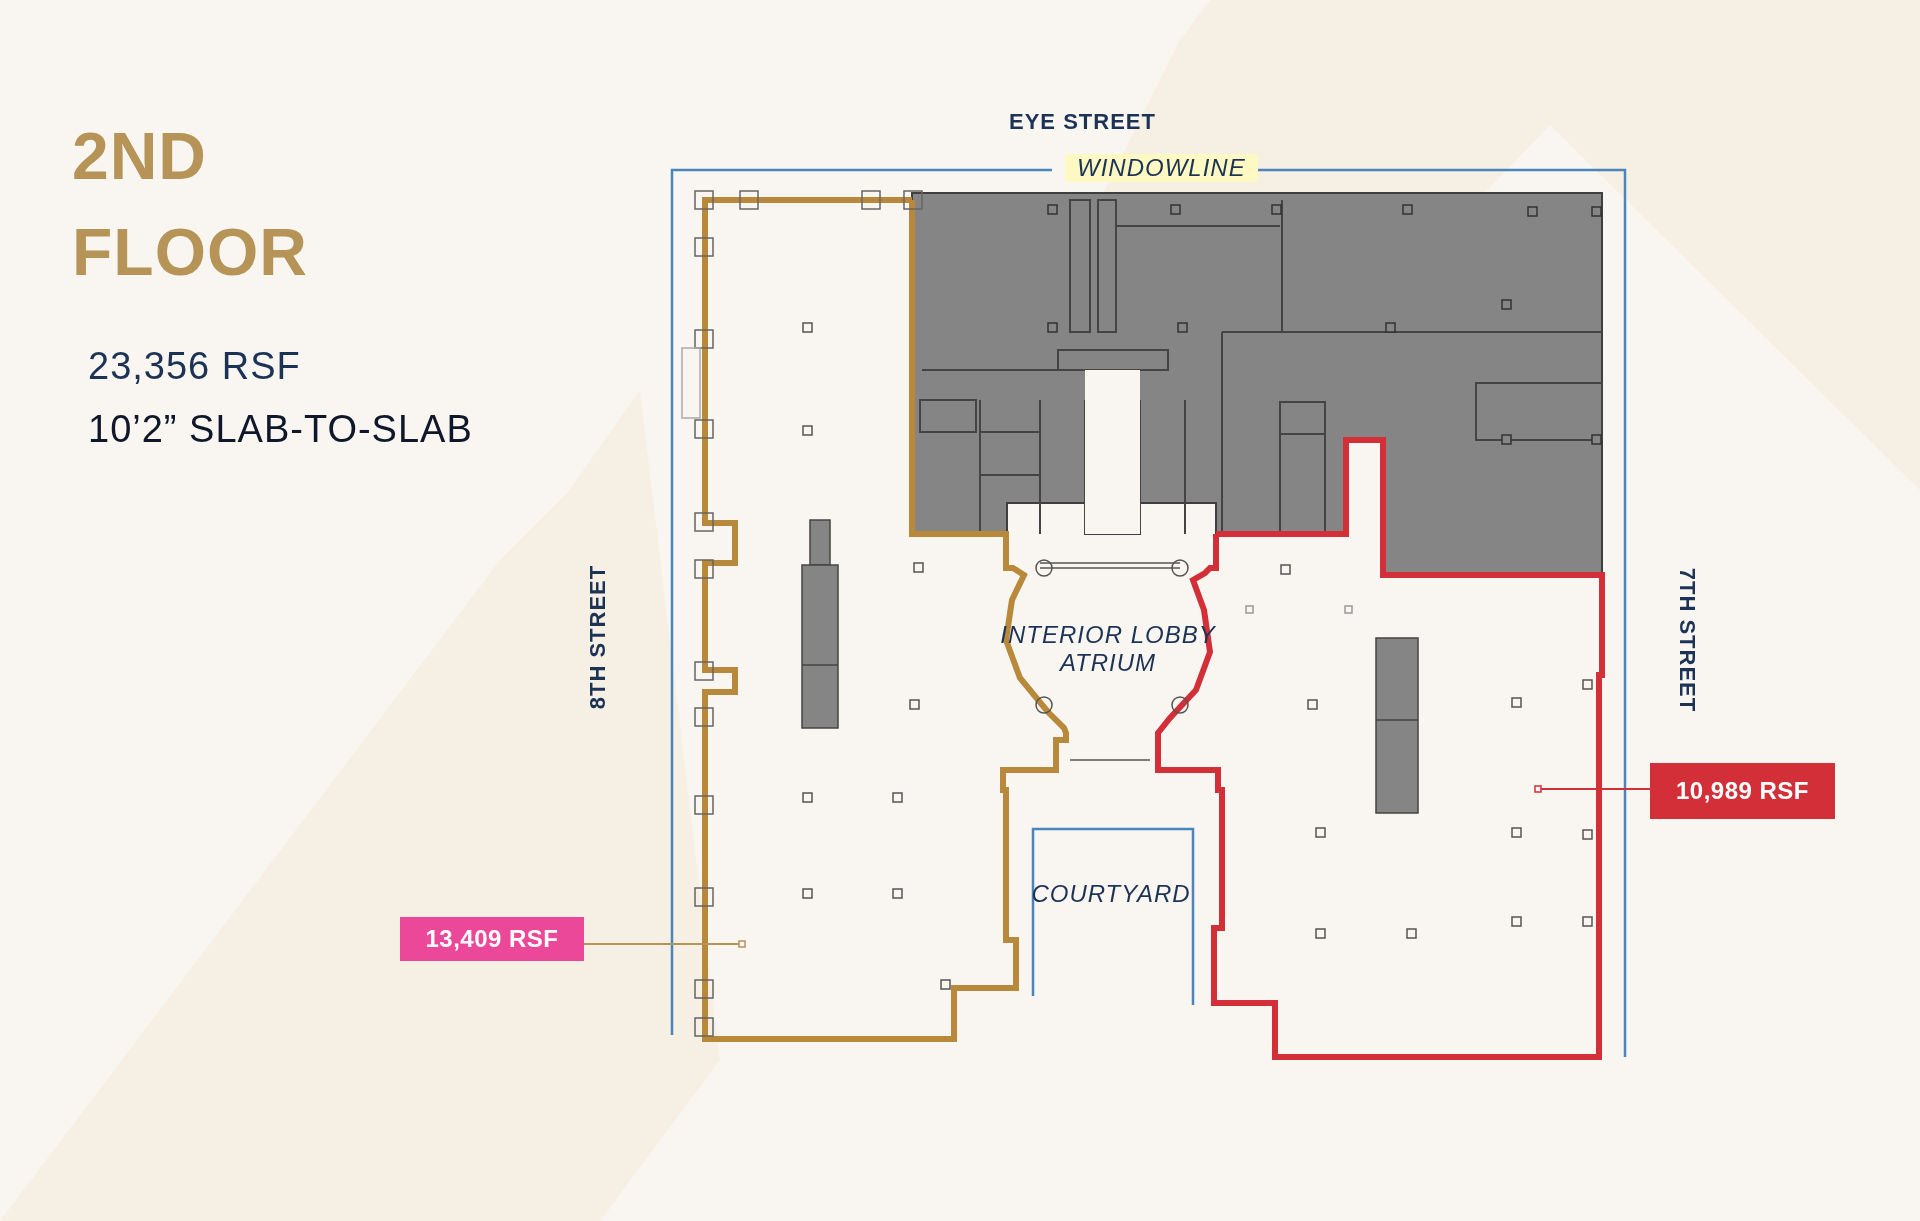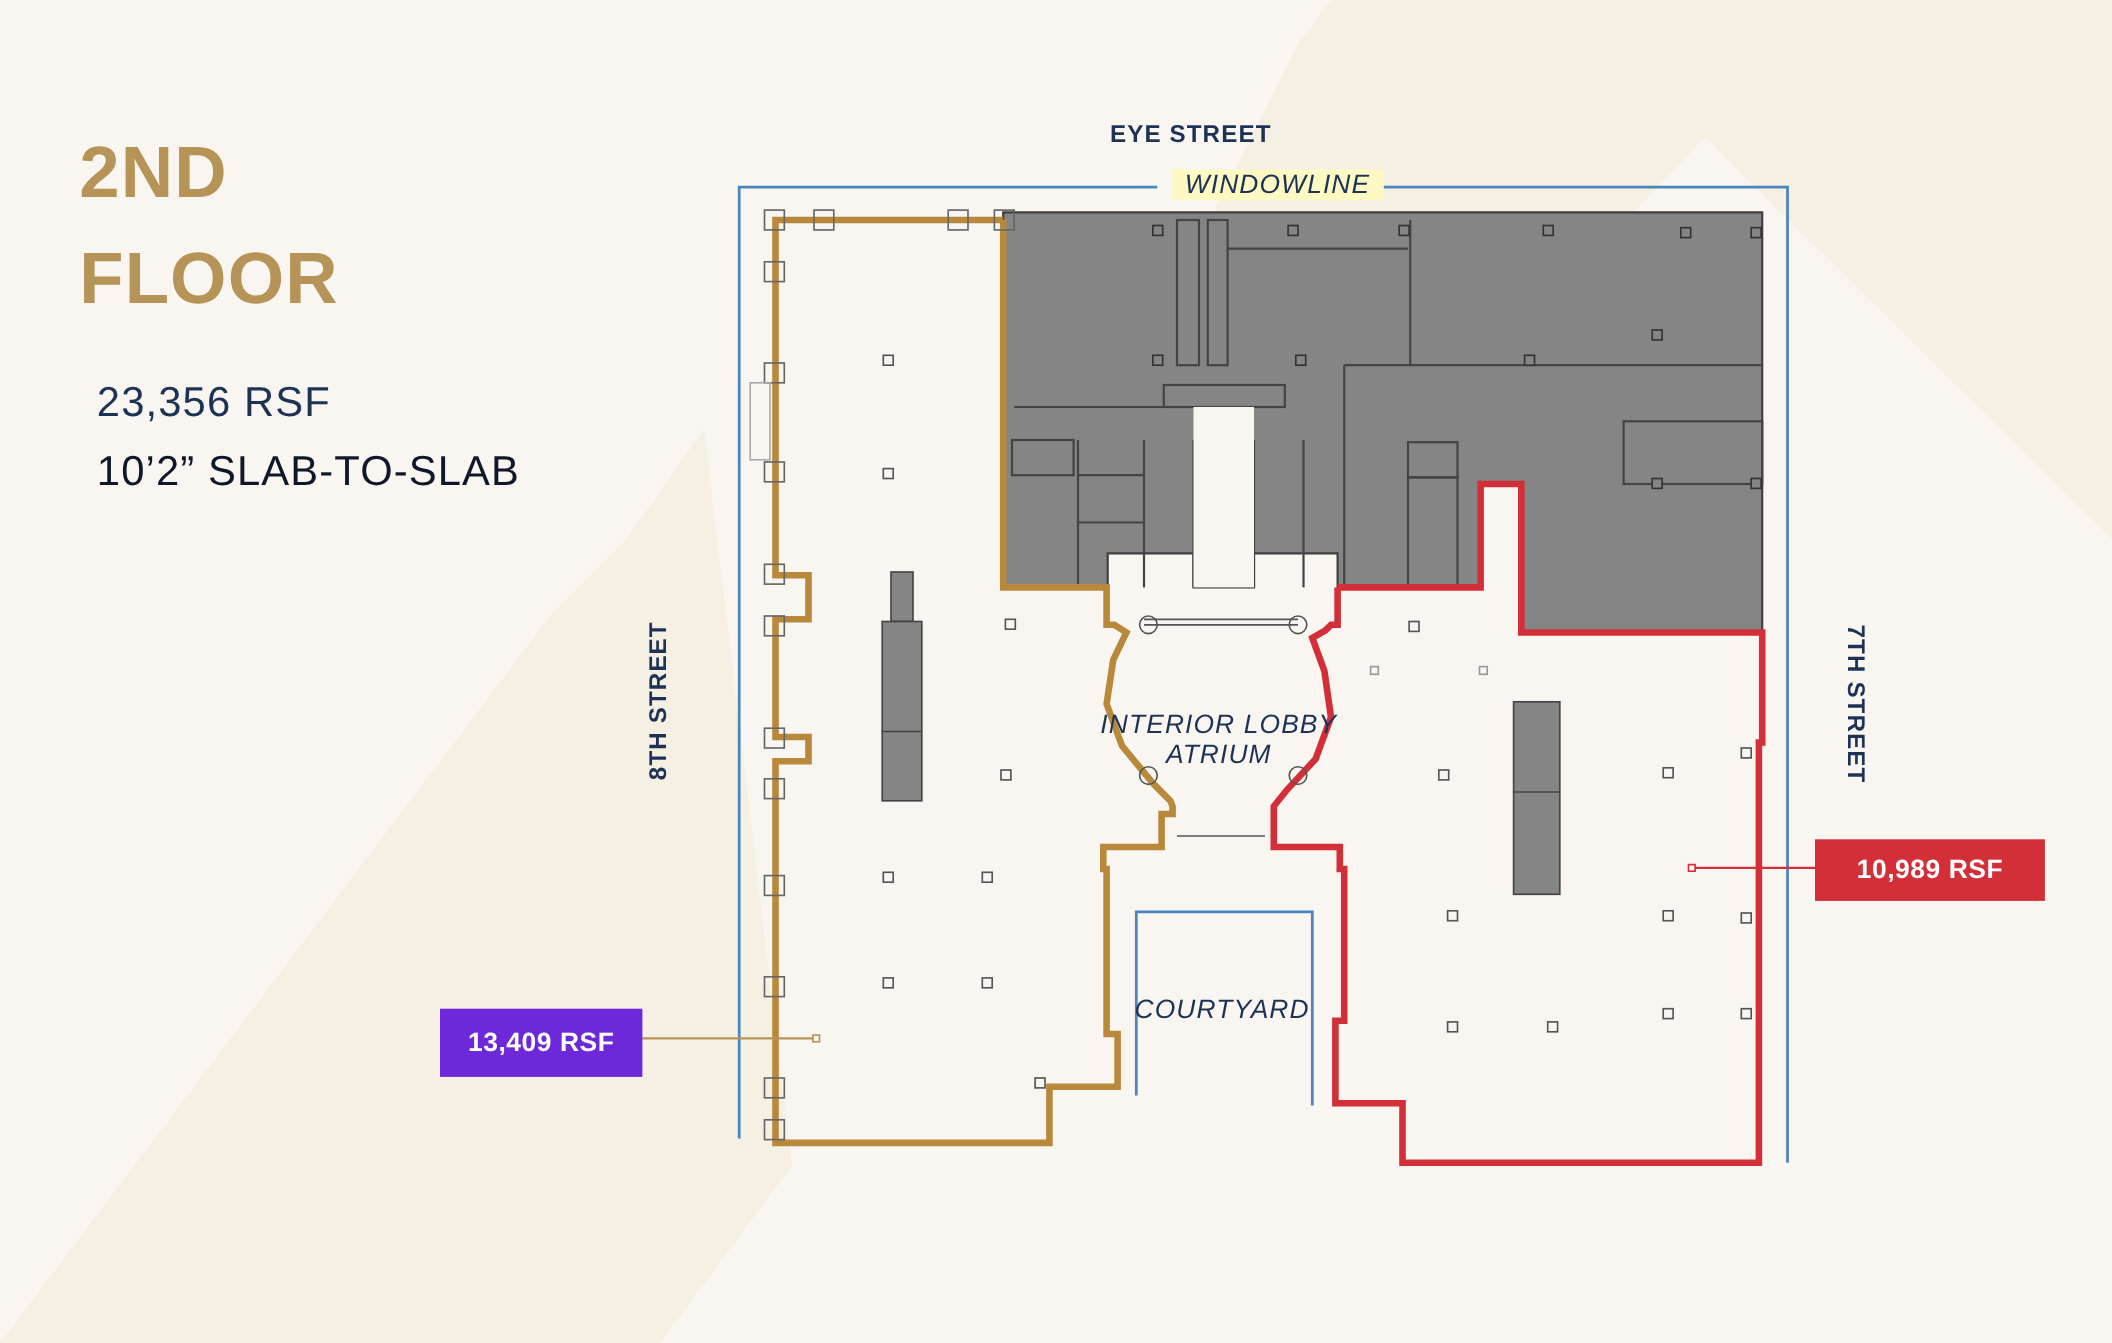--- a/index.html
+++ b/index.html
@@ -30,30 +30,30 @@
   .street.eye { left: 1009px; top: 109px; }
   .street.eighth { left: 598px; top: 637px; transform: translate(-50%,-50%) rotate(-90deg); }
   .street.seventh { left: 1687px; top: 640px; transform: translate(-50%,-50%) rotate(90deg); }
   .windowline {
     position: absolute; left: 1065px; top: 154px; color: #1d3356;
     font-style: italic; font-size: 24px; letter-spacing: 1px;
     background: #fef9c3; padding: 0 12px;
   }
   .room-label {
     position: absolute; color: #1d3356; font-style: italic; font-size: 24px;
-    letter-spacing: 1px; text-align: center; line-height: 28px; white-space: nowrap; margin-top: 24px;
+    letter-spacing: 1px; text-align: center; line-height: 28px; white-space: nowrap;
   }
   .room-label.atrium { left: 1108px; top: 621px; transform: translateX(-50%); }
   .room-label.courtyard { left: 1111px; top: 880px; transform: translateX(-50%); }
   .rsf-tag {
     position: absolute; color: #ffffff; font-weight: 700; font-size: 24px;
     display: flex; align-items: center; justify-content: center; letter-spacing: 0.5px;
   }
-  .rsf-tag.gold { left: 400px; top: 917px; width: 184px; height: 62px; background: #6d28d9; }
-  .rsf-tag.red { left: 1650px; top: 763px; width: 209px; height: 56px; background: #d22f39; }
+  .rsf-tag.gold { left: 400px; top: 917px; width: 184px; height: 44px; background: #ec4899; }
+  .rsf-tag.red { left: 1650px; top: 763px; width: 185px; height: 56px; background: #d22f39; }
   svg.plan { position: absolute; left: 0; top: 0; }
 </style>
 </head>
 <body>
 
 <svg class="bg" width="1920" height="1221">
   <polygon points="1210,0 1920,0 1920,490 1550,125 1440,240 1080,240 1180,40" fill="#f6efe3"></polygon>
   <polygon points="640,390 720,1060 600,1221 30,1221 0,1221 0,1221 520,560" fill="#f6efe3"></polygon>
   <polygon points="640,1060 520,1221 0,1221 0,1221 500,560 640,420" fill="#f6efe3"></polygon>
 </svg>

